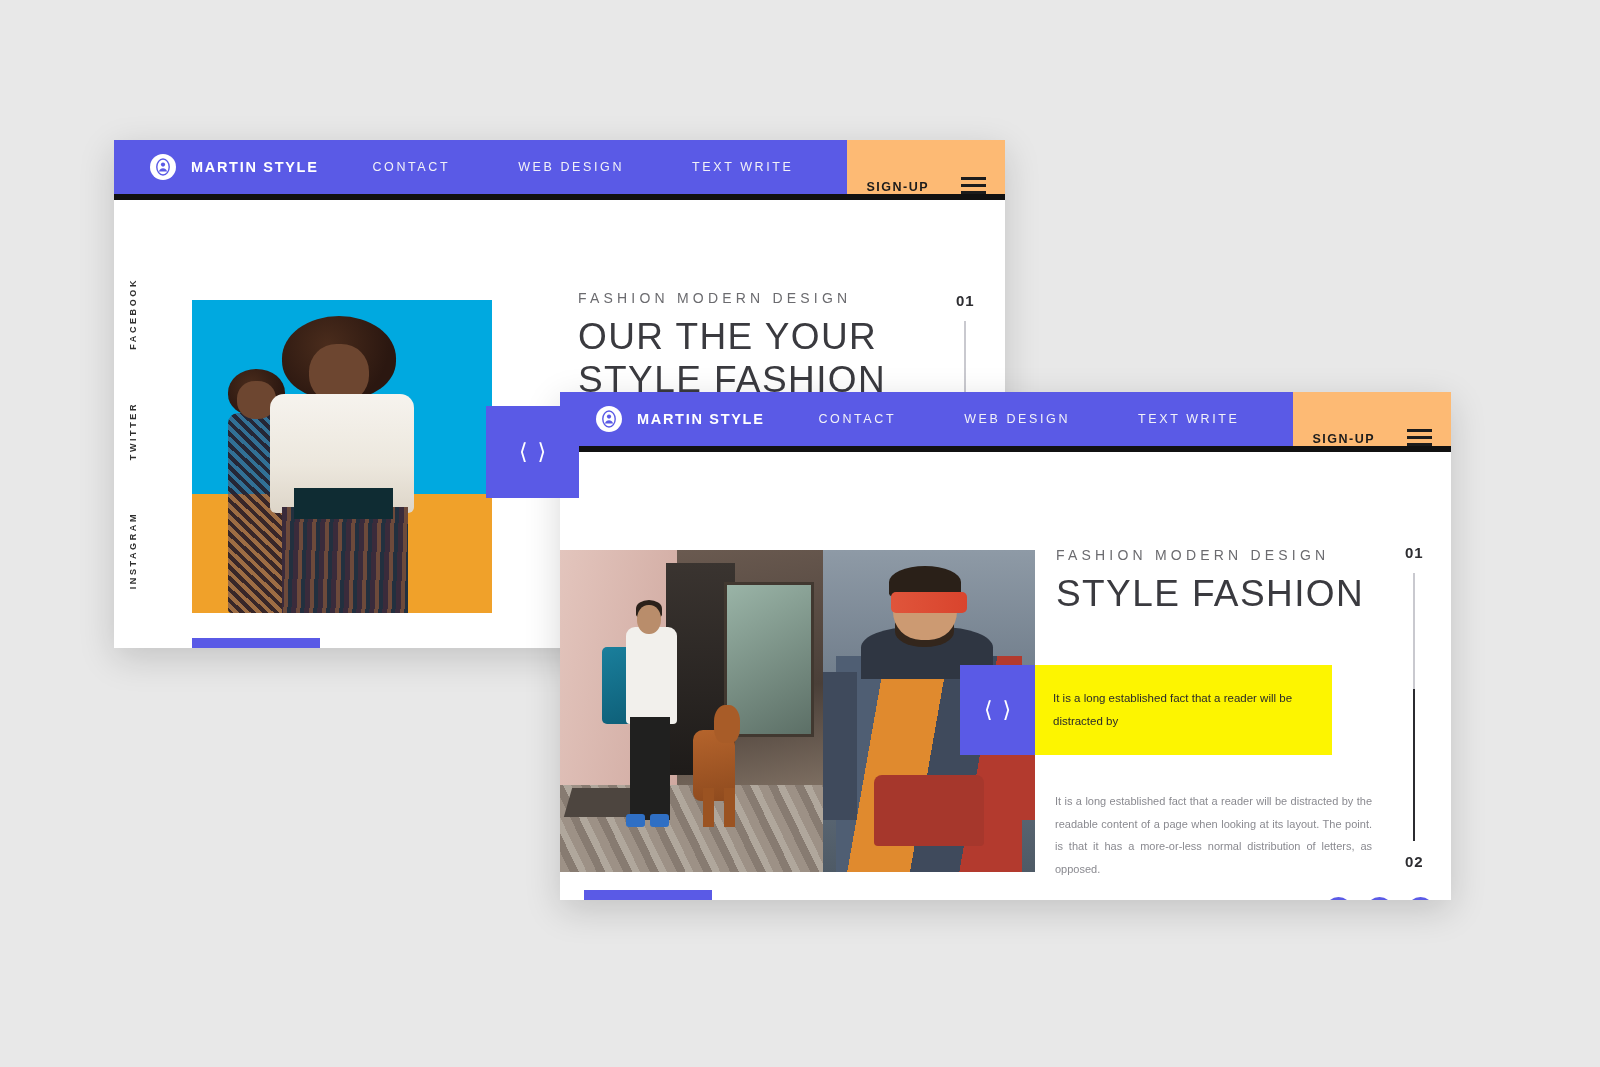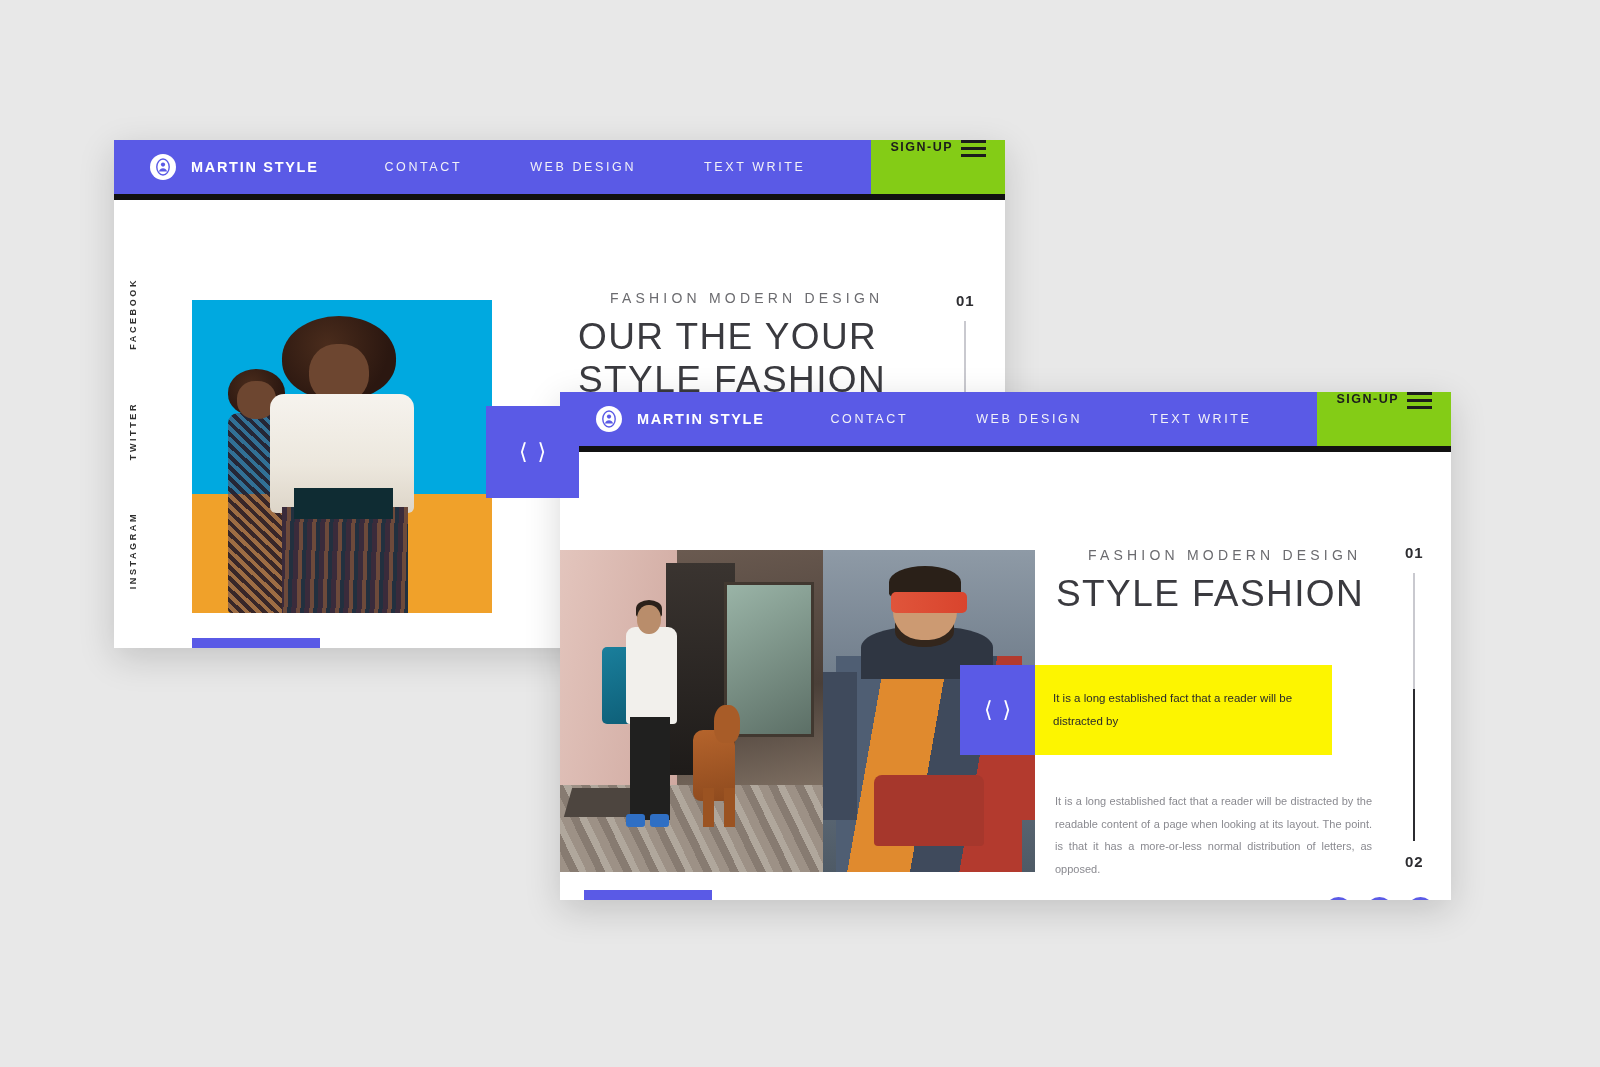--- a/index.html
+++ b/index.html
@@ -42,22 +42,22 @@
   }
 
   .nav-links { display: flex; align-items: flex-end; flex: 1; justify-content: center; gap: 0; }
   .nav-link {
     color: #f2f2f8; font-size: 12.5px; letter-spacing: 2.6px;
     text-decoration: none; white-space: nowrap;
     padding: 0 34px; cursor: pointer;
   }
 
   .signup {
-    background: #84cc16; height: 100%;
-    display: flex; align-items: flex-start; gap: 8px;
+    background: #fdba74; height: 100%;
+    display: flex; align-items: flex-end; gap: 32px;
     padding: 0 19px; cursor: pointer; flex: none;
   }
   .signup-label {
     color: #1c1c1c; font-size: 12.5px; font-weight: bold; letter-spacing: 1.5px;
     white-space: nowrap;
   }
   .burger { display: flex; flex-direction: column; gap: 4px; cursor: pointer; }
   .burger i { display: block; width: 25px; height: 3px; background: #1c1c1c; }
 
   
@@ -164,21 +164,21 @@
     position: absolute; background: #5a5ae6;
     display: flex; align-items: center; justify-content: center;
     gap: 10px; cursor: pointer; z-index: 4;
   }
   .slider-btn .chev { color: #fff; font-size: 22px; line-height: 1; font-weight: 300; }
 
   
   .content { position: absolute; }
   .eyebrow {
     font-size: 14px; letter-spacing: 4.2px; color: #6b6b6f;
-    white-space: nowrap; margin-bottom: 9px; margin-left: 32px;
+    white-space: nowrap; margin-bottom: 9px;
   }
   .headline {
     font-size: 37px; font-weight: normal; color: #3a3a3f;
     letter-spacing: 1.4px; line-height: 1.17; white-space: nowrap;
   }
   .yellow-note {
     background: #fdf500; padding: 26px 20px 20px 20px;
     font-size: 11.5px; color: #2a2a2a; line-height: 2.0;
   }
   .body-copy {

